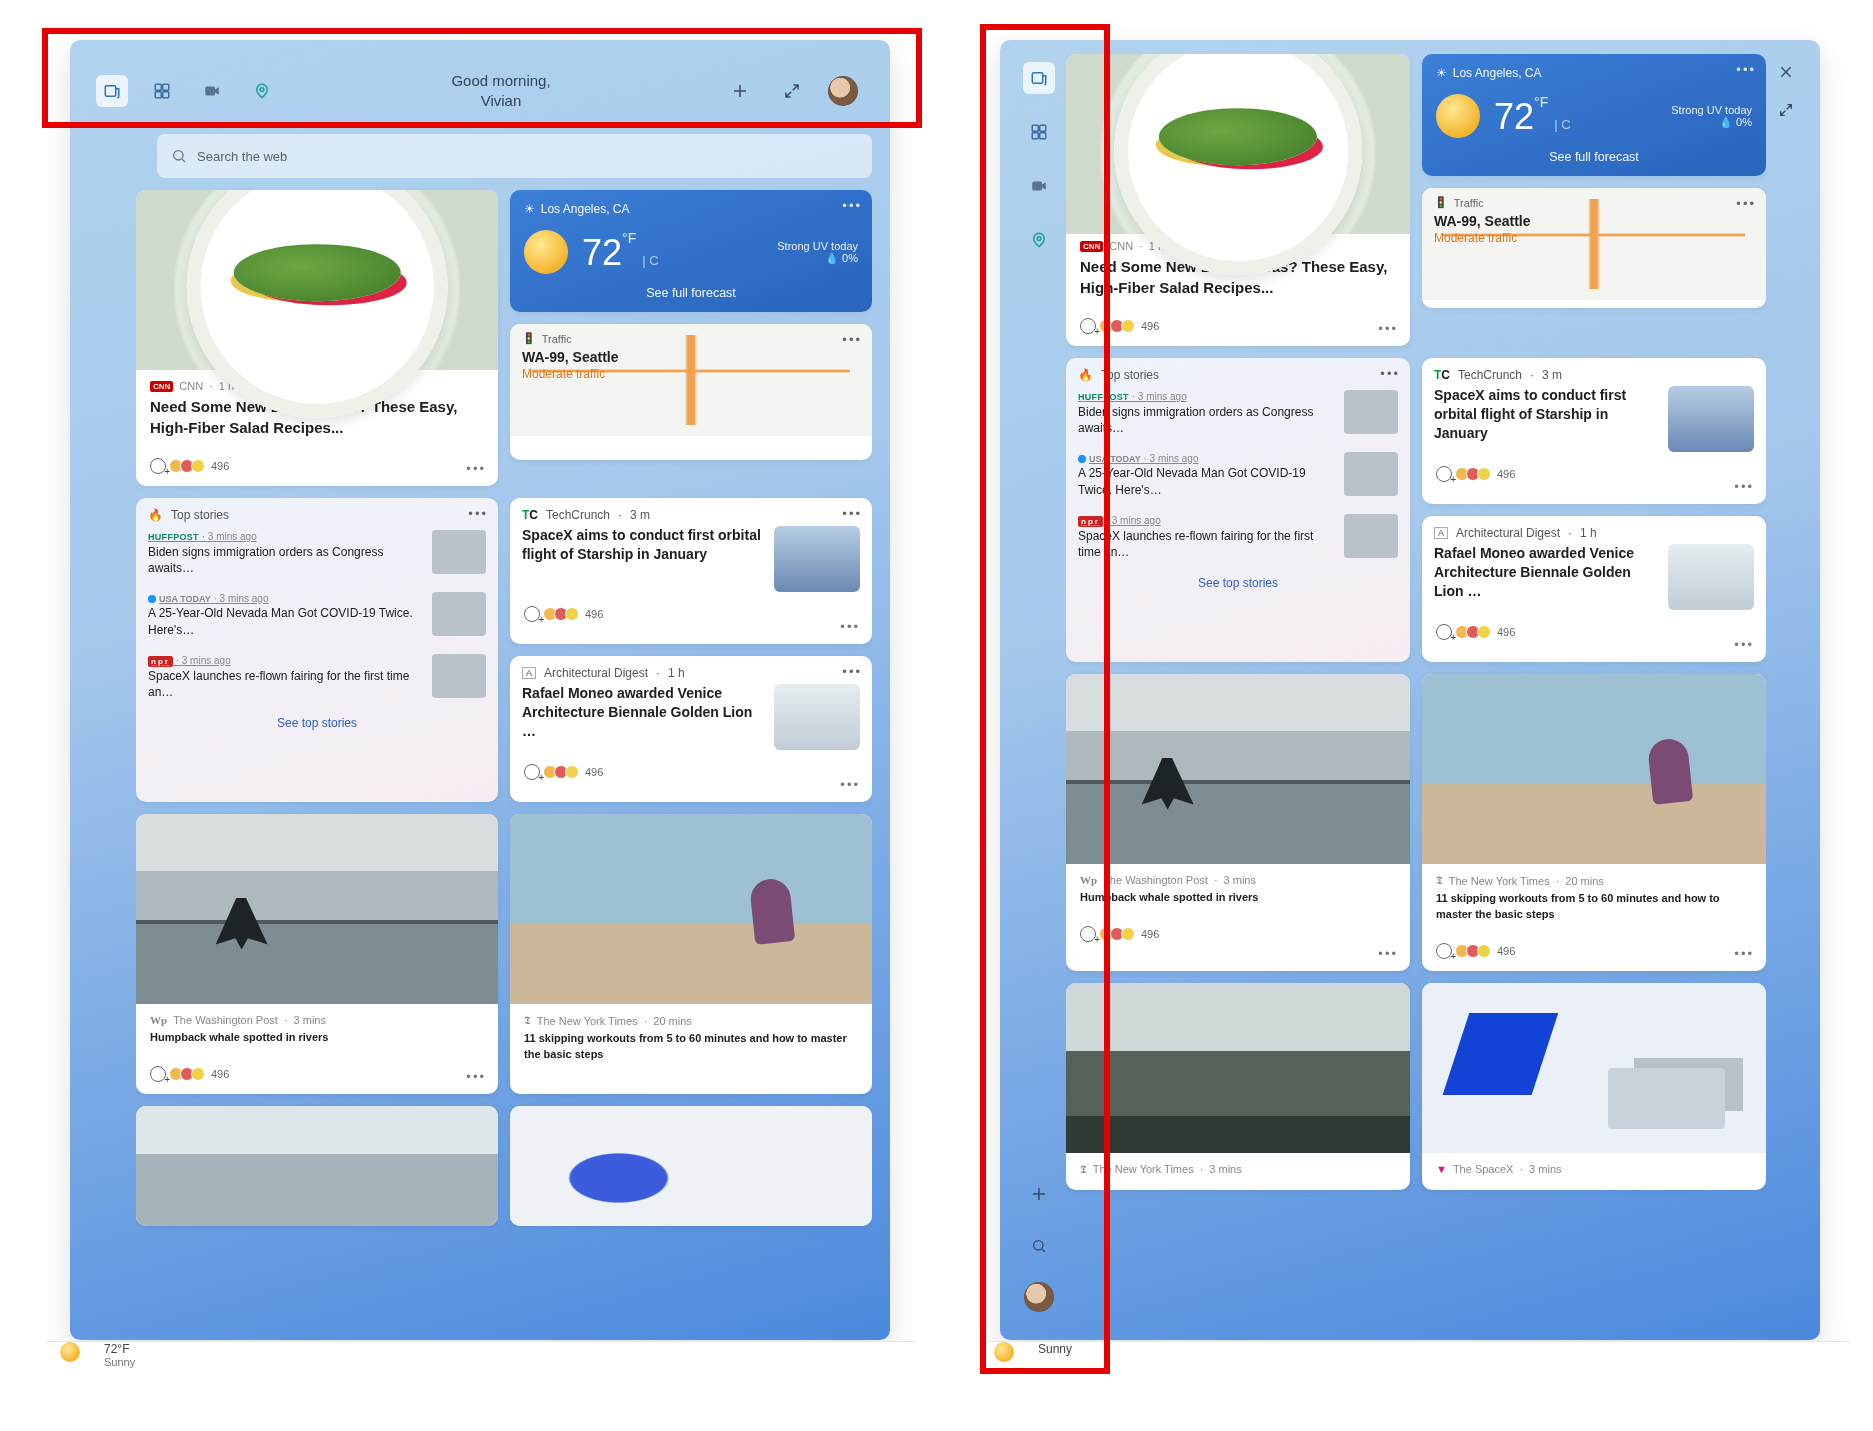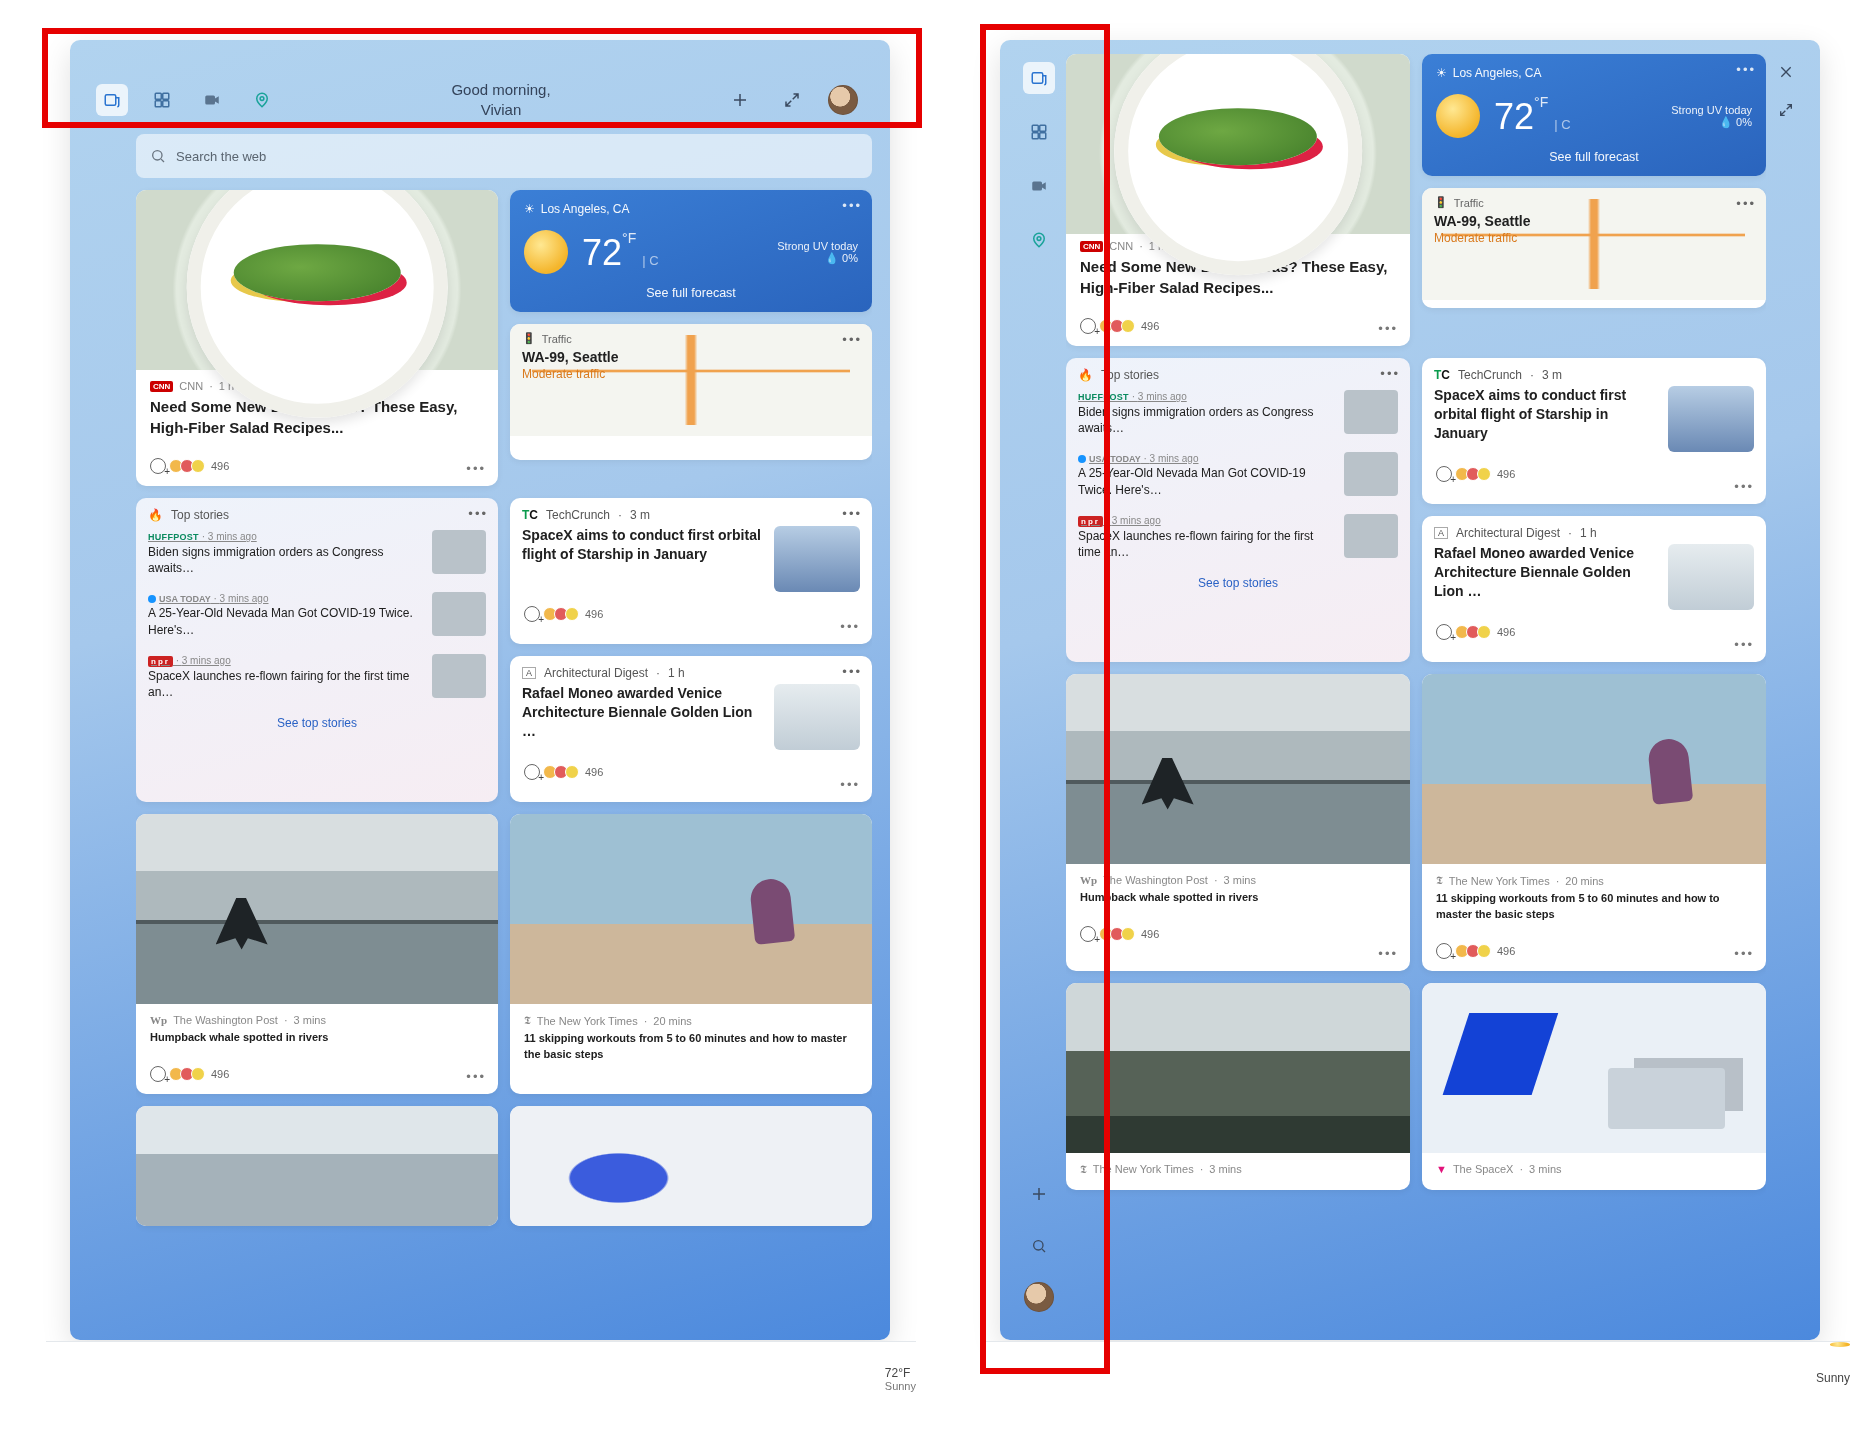--- a/index.html
+++ b/index.html
@@ -9,28 +9,28 @@
   .annot { position: absolute; border: 6px solid #e60000; pointer-events: none; z-index: 50; }
 
   
   .panel-outer { position: absolute; background: linear-gradient(165deg, #b1d3ef 0%, #a5c8ec 40%, #2e74d8 120%); border-radius: 10px; overflow: hidden; box-shadow: 0 10px 30px rgba(0,0,0,.12); }
   .panel-inner { position: absolute; inset: 8px; }
 
   .side-rail { position: absolute; left: 8px; width: 46px; display: flex; flex-direction: column; align-items: center; gap: 22px; }
   .rail-btn { width: 32px; height: 32px; border-radius: 6px; display: flex; align-items: center; justify-content: center; color: #3f6fa0; cursor: pointer; }
   .rail-btn.active { background: rgba(255,255,255,.75); }
 
-  .greet-bar { position: absolute; left: 54px; right: 10px; top: 13px; height: 78px; display: flex; align-items: center; }
+  .greet-bar { position: absolute; left: 54px; right: 10px; top: 4px; height: 78px; display: flex; align-items: center; }
   .greet-icons { display: flex; gap: 18px; padding-left: 18px; }
   .greet-title { flex: 1; text-align: center; font-size: 15px; color: #34435a; line-height: 1.35; }
   .greet-actions { display: flex; gap: 20px; align-items: center; padding-right: 14px; }
   .avatar { width: 30px; height: 30px; border-radius: 50%; background: radial-gradient(circle at 40% 38%, #e6c9aa 0 40%, #7a5b42 42% 100%); border: 1px solid rgba(0,0,0,.1); }
 
   .content { position: absolute; left: 58px; right: 10px; bottom: 6px; overflow: hidden; }
-  .search { height: 44px; background: rgba(255,255,255,.55); border-radius: 8px; display: flex; align-items: center; gap: 10px; padding: 0 14px; color: #5a6570; margin-bottom: 12px; }
+  .search { height: 44px; background: rgba(255,255,255,.55); border-radius: 8px; display: flex; align-items: center; gap: 10px; padding: 0 14px; color: #5a6570; margin-bottom: 12px; margin-left: 21px; }
   .grid { display: grid; grid-template-columns: 1fr 1fr; gap: 12px; }
   .card { background: #fff; border-radius: 10px; overflow: hidden; position: relative; box-shadow: 0 2px 6px rgba(0,0,0,.06); }
   .card .hdr { display:flex; align-items:center; gap:8px; padding: 10px 12px 0 12px; font-size: 12px; color:#555; }
   .card .more { position: absolute; top: 8px; right: 10px; color:#666; cursor:pointer; letter-spacing:2px; }
   .card .img { background: #cfd6dc; }
 
   
   .lunch .img { height: 180px; background: radial-gradient(circle at 50% 55%, #f4f7f2 0 56%, #e3ebe0 58% 68%, #d0dacc 70% 100%); position:relative; }
   .lunch .plate { position:absolute; left:50%; top:54%; transform:translate(-50%,-50%); width:72%; aspect-ratio:1; border-radius:50%; background:#fff; box-shadow: inset 0 0 0 14px #f0f0ea, 0 6px 12px rgba(0,0,0,.1); }
   .lunch .salad { position:absolute; left:50%; top:46%; transform:translate(-50%,-50%); width:46%; height:32%; border-radius:50%; background: radial-gradient(ellipse at 40% 40%, #6ea843, #3f7a28); box-shadow: 12px 10px 0 -6px #d24, -10px 8px 0 -7px #e7c84a; }
@@ -102,21 +102,21 @@
   
   .cutcard .img{ height: 120px; }
   .arch2 .img{ background: linear-gradient(#dfe6ea 0 40%, #a5b2ba 40% 100%); }
   .surface .img{ background: radial-gradient(120px 60px at 30% 60%, #3b5cdd 0 40%, transparent 42%), #eef1f5; }
 
   .urq .img{ background: linear-gradient(#cfd7d9 0 40%, #566257 40% 78%, #2f3a33 78% 100%); }
   .verge .img{ background: #eaf0f6; position:relative;}
   .verge .img::before{ content:""; position:absolute; left:10%; top:18%; width:26%; height:48%; background:#1342d6; transform:skewX(-18deg);}
   .verge .img::after{ content:""; position:absolute; right:12%; bottom:14%; width:34%; height:36%; background:#c9d2da; border-radius:4px; box-shadow: 22px -14px 0 -4px #b8c0c8;}
 
-  .taskbar { position:absolute; left:0; right:0; bottom:0; height:44px; background:#fff; border-top:1px solid #e4e8ec; display:flex; align-items:flex-end; padding-left:14px; gap:24px; font-size:12px; color:#444;flex-direction:column; }
+  .taskbar { position:absolute; left:0; right:0; bottom:0; height:44px; background:#fff; border-top:1px solid #e4e8ec; display:flex; align-items:flex-start; padding-left:14px; gap:24px; font-size:12px; color:#444; }
   .taskbar .sun-sm{ width:20px;height:20px;border-radius:50%; background: radial-gradient(circle at 38% 34%, #ffe892, #f4b52b 70%);}
   .taskbar .two{ line-height:1.2;}
 
   svg{ display:block; }
 
   
   .close-x{ position:absolute; top:10px; right:12px; width:28px;height:28px; display:flex;align-items:center;justify-content:center; color:#3a4a60; cursor:pointer;}
   .expand-pos{ position:absolute; top:48px; right:12px; width:28px;height:28px; display:flex;align-items:center;justify-content:center; color:#3a4a60; cursor:pointer;}
 
   .rail-bottom{ position:absolute; left:8px; bottom:20px; width:46px; display:flex; flex-direction:column; align-items:center; gap:20px;}

